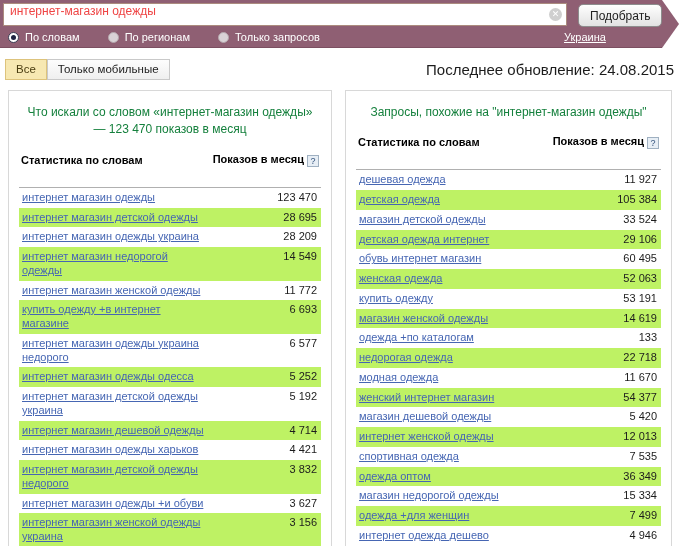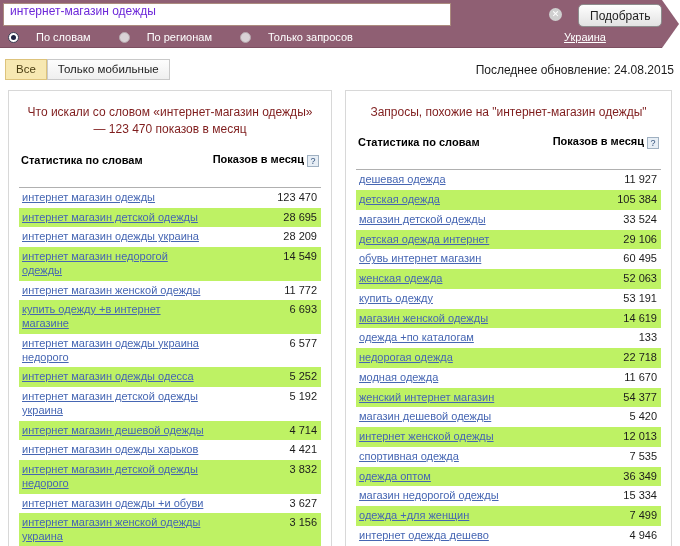--- a/index.html
+++ b/index.html
@@ -6,58 +6,58 @@
   html,body { width:680px; height:546px; overflow:hidden; background:#fff;
     font-family:"Liberation Sans", sans-serif; }
 
   
   .topbar { position:relative; width:680px; height:48px; }
   .bar-body { position:absolute; left:0; top:0; width:662px; height:48px;
     background:#8f5f73; border-bottom:1px solid #7c4f61; }
   .bar-arrow { position:absolute; left:662px; top:0; width:0; height:0;
     border-top:24px solid transparent; border-bottom:24px solid transparent;
     border-left:17px solid #8f5f73; }
-  .search-input { position:absolute; left:3px; top:3px; width:448px; height:23px;
-    border:1px solid #ab8b7e; background:#fff; font-size:12px; color:#6d28d9;
+  .search-input { position:absolute; left:3px; top:3px; width:564px; height:23px;
+    border:1px solid #ab8b7e; background:#fff; font-size:12px; color:#ef4444;
     padding:0 20px 8px 6px; outline:none; font-family:"Liberation Sans",sans-serif; }
   .clear-btn { position:absolute; left:549px; top:8px; width:13px; height:13px;
     border-radius:50%; background:#cfcfcf; color:#fff; font-size:9px; line-height:13px;
     text-align:center; cursor:pointer; }
   .submit-btn { position:absolute; left:578px; top:4px; height:23px; padding:0 11px;
     font-size:12px; color:#222; background:linear-gradient(#fefefe,#e2e2e2);
     border:1px solid #8d8d8d; border-radius:5px; cursor:pointer;
     font-family:"Liberation Sans",sans-serif; }
   .options-row { position:absolute; left:8px; top:31px; display:flex; gap:28px;
     align-items:center; }
-  .radio-item { display:flex; align-items:center; gap:17px; color:#fff; font-size:11px;
+  .radio-item { display:flex; align-items:center; gap:6px; color:#fff; font-size:11px;
     cursor:pointer; }
   .radio-icon { width:11px; height:11px; border-radius:50%; background:#d9d2d6;
     border:1px solid #b5a7ad; position:relative; }
   .radio-icon.sel { background:#fff; border:1px solid #3b3f55; }
   .radio-icon.sel::after { content:""; position:absolute; left:2px; top:2px;
     width:5px; height:5px; border-radius:50%; background:#1d2340; }
   .region-link { position:absolute; left:540px; top:31px; color:#fff; font-size:11px;
     text-decoration:underline; cursor:pointer;margin-left:24px; }
 
   
   .toolbar { display:flex; justify-content:space-between; align-items:center;
     padding:0 6px 0 5px; margin-top:11px; }
   .tabs { display:flex; }
   .tab { height:21px; line-height:19px; padding:0 10px; font-size:11.5px; color:#222;
     border:1px solid #c9c9c9; background:linear-gradient(#fdfdfd,#efefef);
     cursor:pointer; }
   .tab.active { background:#f7e8b2; border:1px solid #ddc37c; color:#4a3d11; }
-  .last-update { font-size:12px; color:#1c1c1c; }
+  .last-update { font-size:15px; color:#1c1c1c; }
 
   
   .main { display:flex; gap:13px; padding:0 8px; margin-top:10px; align-items:flex-start; }
   .panel { border:1px solid #d8d8d8; background:#fff; padding:10px 10px 16px; }
   .panel-left { width:324px; }
   .panel-right { width:327px; }
-  .panel-title { text-align:center; font-size:12px; color:#7f1d1d; line-height:1.45;
+  .panel-title { text-align:center; font-size:12px; color:#15803d; line-height:1.45;
     margin:3px 6px 11px; }
   table { width:100%; border-collapse:collapse; }
   th { font-size:11px; font-weight:bold; color:#000; padding:3px 2px 20px;
     border-bottom:1px solid #b0b0b0; }
   th.kw { text-align:left; }
   th.num { text-align:right; white-space:nowrap; }
   td { font-size:11px; padding:3px 3px; vertical-align:top; line-height:1.25; }
   td.num { text-align:right; white-space:nowrap; color:#1c1c1c; width:58px;
     padding-right:4px; }
   tr.alt { background:#bef264;margin-left:16px; }

